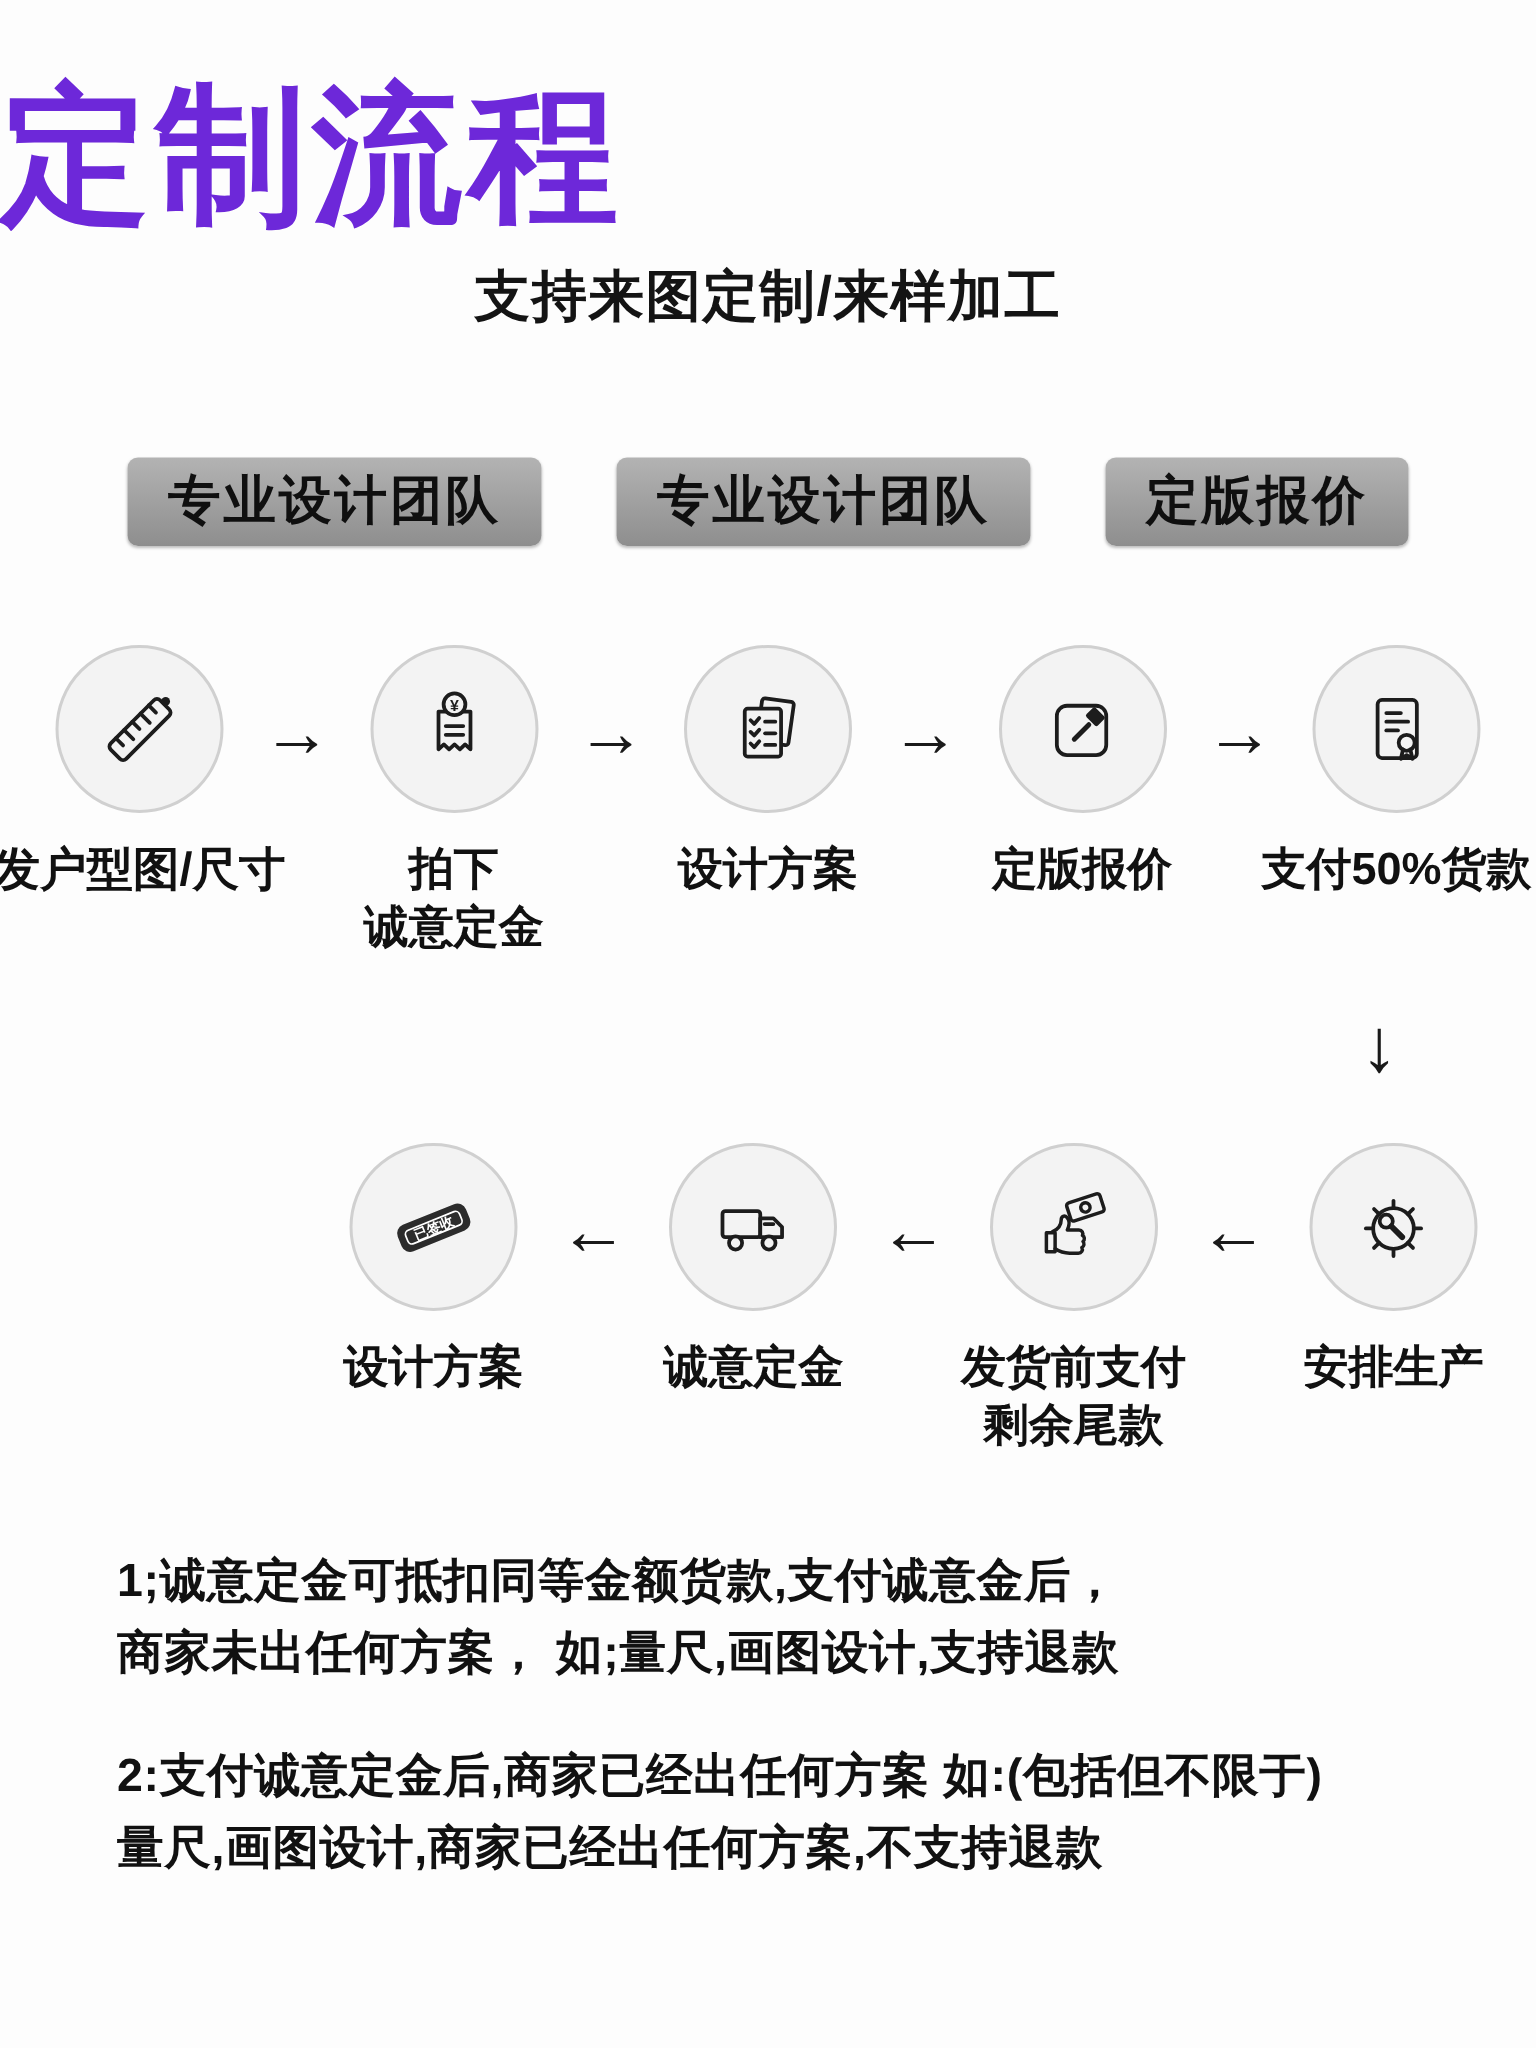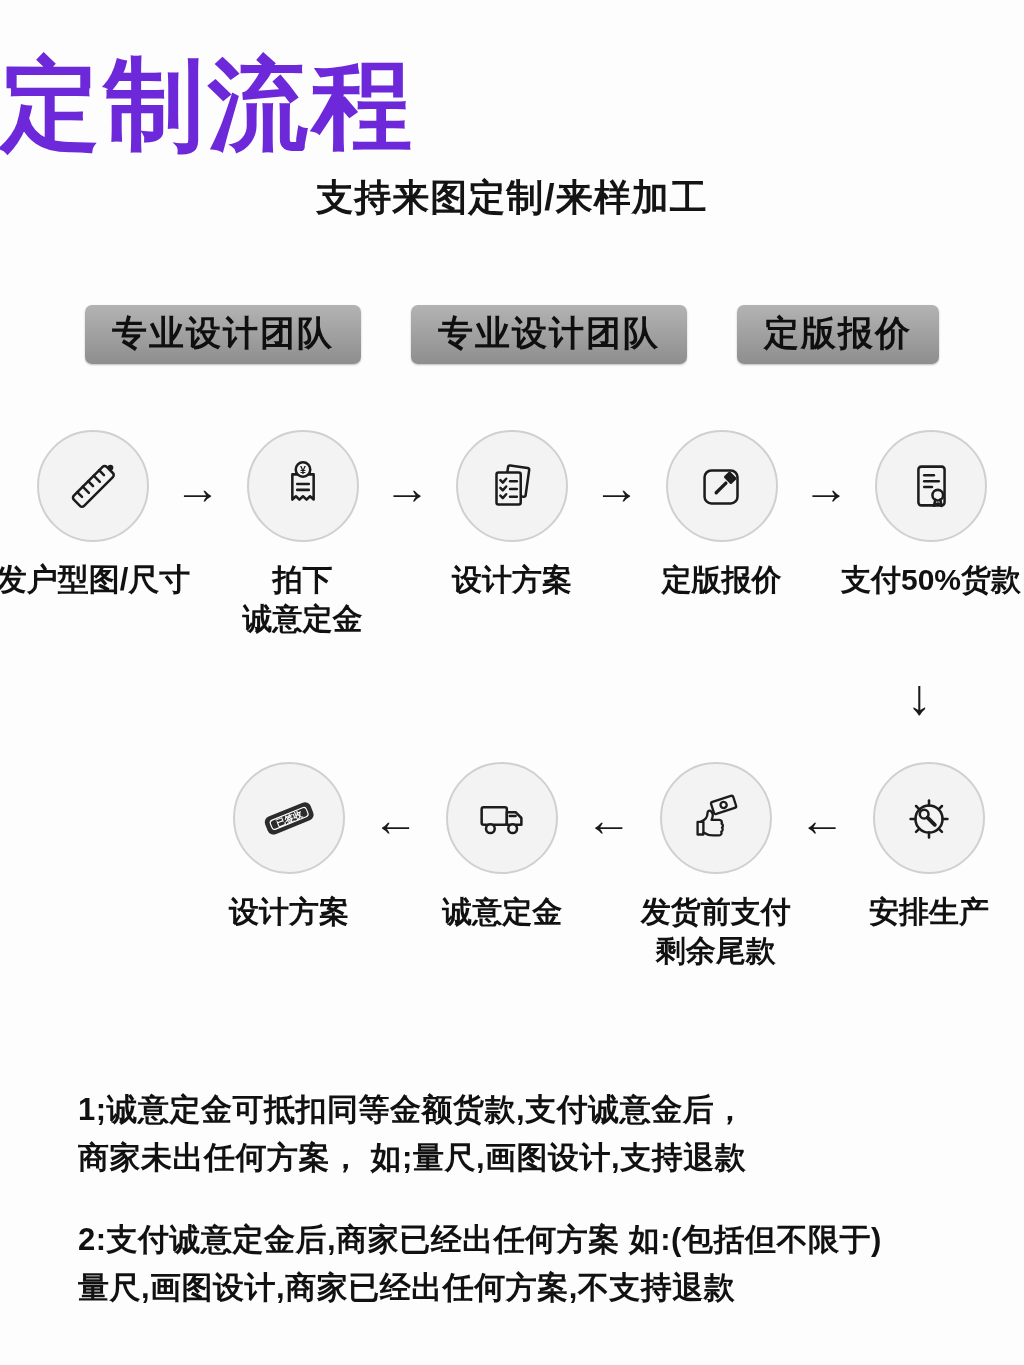--- a/index.html
+++ b/index.html
@@ -85,21 +85,21 @@
   .down-arrow-row {
     margin-top: 30px;
     height: 58px;
     line-height: 58px;
     text-align: right;
     padding-right: 92px;
     font-size: 50px;
     font-weight: bold;
     color: #1a1a1a;
   }
-  .notes { margin-top: 116px; padding: 0 60px 0 78px; }
+  .notes { margin-top: 60px; padding: 0 60px 0 78px; }
   .notes p {
     margin: 0 0 34px;
     font-size: 31px;
     font-weight: 700;
     line-height: 1.55;
     white-space: pre-line;
     letter-spacing: 0.5px;
     color: #111;
   }
   svg.icon { display: block; }

